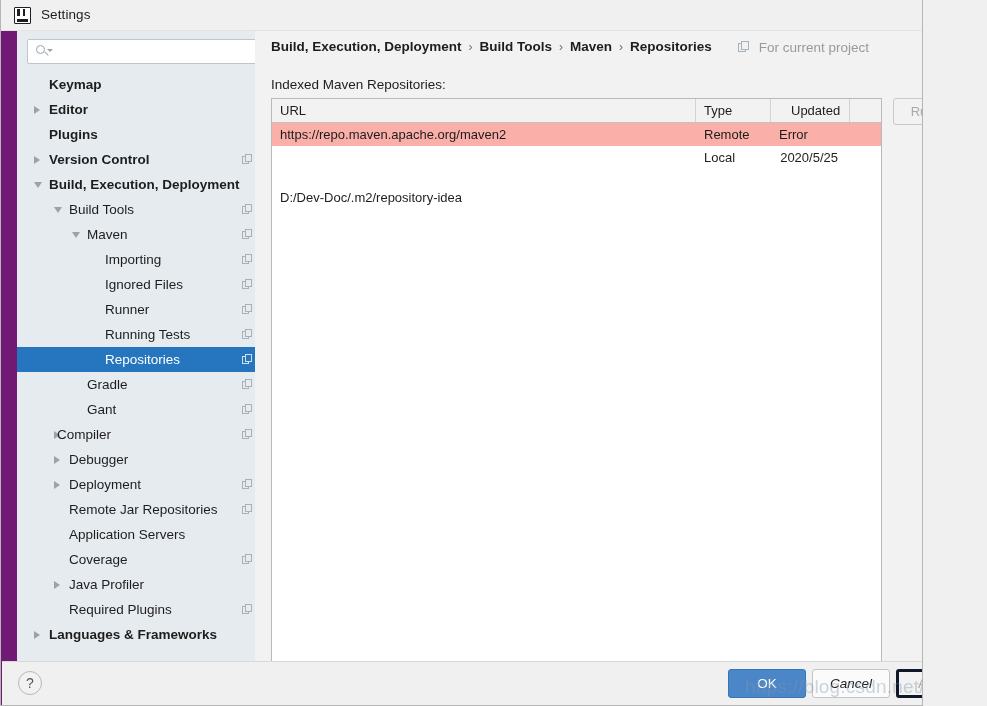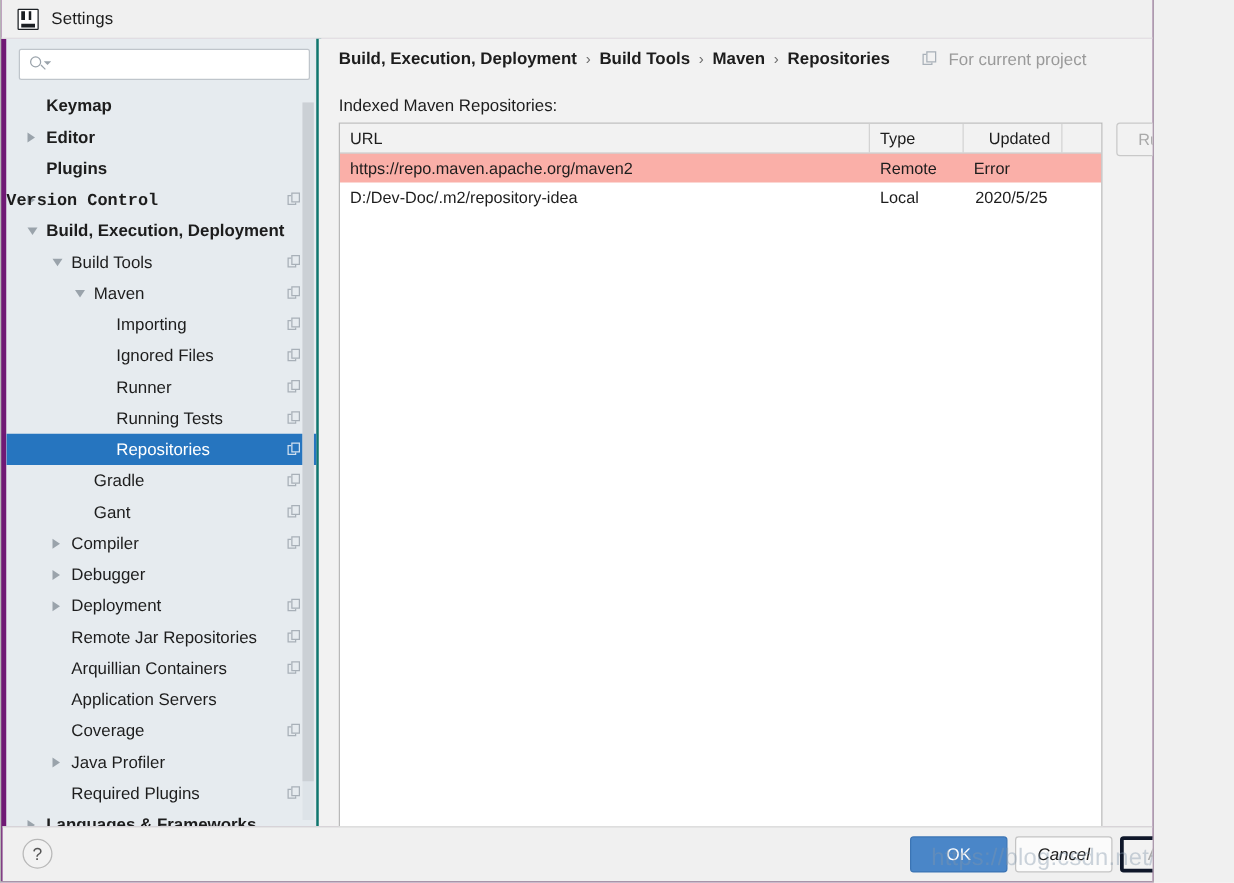--- a/index.html
+++ b/index.html
@@ -64,24 +64,24 @@
   .close-btn .x1, .close-btn .x2 {
     position: absolute; left: 16px; top: 14px;
     width: 14px; height: 1.4px;
     background: #202020;
   }
   .close-btn .x1 { transform: rotate(45deg); }
   .close-btn .x2 { transform: rotate(-45deg); }
 
   
   .sidebar {
-    position: absolute; left: 4px; top: 31px;
+    position: absolute; left: 16px; top: 31px;
     width: 252px; height: 630px;
     background: #e6ebef;
-    border-right: 4px solid #0f766e;
+    border-right: 1px solid #0f766e;
     overflow: hidden;
   }
   .search-wrap {
     position: absolute; left: 10px; top: 8px;
     width: 233px; height: 25px;
     background: #ffffff;
     border: 1px solid #bfc5cb;
     border-radius: 2px;
   }
   .search-icon {
@@ -353,21 +353,21 @@
         <div class="circ"></div>
           <div class="hand"></div>
           <div class="caret"></div>
       </div>
       <input class="search-input" type="text" placeholder="" style="">
     </div>
     <div class="tree" id="tree">
         <div class="tree-row bold"><span class="label" style="margin-left: 32px;">Keymap</span></div>
         <div class="tree-row bold"><span class="tw collapsed" style="left: 17px;"></span><span class="label" style="margin-left: 32px;">Editor</span></div>
         <div class="tree-row bold"><span class="label" style="margin-left: 32px;">Plugins</span></div>
-        <div class="tree-row bold"><span class="tw collapsed" style="left: 17px;"></span><span class="label" style=" font-family: Liberation Mono, monospace;">Version Control</span><span class="proj-ico">
+        <div class="tree-row bold"><span class="tw collapsed" style="left: 17px;"></span><span class="label" style="margin-left: 32px;">Version Control</span><span class="proj-ico">
             <span class="b1"></span>
             <span class="b2"></span>
           </span></div>
         <div class="tree-row bold"><span class="tw expanded" style="left: 17px;"></span><span class="label" style="margin-left: 32px;">Build, Execution, Deployment</span></div>
         <div class="tree-row"><span class="tw expanded" style="left: 37px;"></span><span class="label" style="margin-left: 52px;">Build Tools</span><span class="proj-ico">
             <span class="b1"></span>
             <span class="b2"></span>
           </span></div>
         <div class="tree-row"><span class="tw expanded" style="left: 55px;"></span><span class="label" style="margin-left: 70px;">Maven</span><span class="proj-ico">
             <span class="b1"></span>
@@ -394,34 +394,30 @@
             <span class="b2"></span>
           </span></div>
         <div class="tree-row"><span class="label" style="margin-left: 70px;">Gradle</span><span class="proj-ico">
             <span class="b1"></span>
             <span class="b2"></span>
           </span></div>
         <div class="tree-row"><span class="label" style="margin-left: 70px; text-align: center;">Gant</span><span class="proj-ico">
             <span class="b1"></span>
             <span class="b2"></span>
           </span></div>
-        <div class="tree-row"><span class="tw collapsed" style="left: 37px;"></span><span class="label" style="margin-left: 52px;">Compiler</span><span class="proj-ico">
+        <div class="tree-row"><span class="tw collapsed" style="left: 37px;"></span><span class="label" style="margin-left: 40px;">Compiler</span><span class="proj-ico">
             <span class="b1"></span>
             <span class="b2"></span>
           </span></div>
         <div class="tree-row"><span class="tw collapsed" style="left: 37px;"></span><span class="label" style="margin-left: 52px;">Debugger</span></div>
         <div class="tree-row"><span class="tw collapsed" style="left: 37px;"></span><span class="label" style="margin-left: 52px;">Deployment</span><span class="proj-ico">
             <span class="b1"></span>
             <span class="b2"></span>
           </span></div>
         <div class="tree-row"><span class="label" style="margin-left: 52px;">Remote Jar Repositories</span><span class="proj-ico">
-            <span class="b1"></span>
-            <span class="b2"></span>
-          </span></div>
-        <div class="tree-row"><span class="label" style="margin-left: 52px;">Arquillian Containers</span><span class="proj-ico">
             <span class="b1"></span>
             <span class="b2"></span>
           </span></div>
         <div class="tree-row"><span class="label" style="margin-left: 52px;">Application Servers</span></div>
         <div class="tree-row"><span class="label" style="margin-left: 52px;">Coverage</span><span class="proj-ico">
             <span class="b1"></span>
             <span class="b2"></span>
           </span></div>
         <div class="tree-row"><span class="tw collapsed" style="left: 37px;"></span><span class="label" style="margin-left: 52px;">Java Profiler</span></div>
         <div class="tree-row"><span class="label" style="margin-left: 52px;">Required Plugins</span><span class="proj-ico">
@@ -455,21 +451,21 @@
           <div class="th" style="left: 566px; width: 43px; border-right: none;"></div>
         </div>
       <div id="tbody">
           <div class="trow err">
             <div class="td" style="left: 0px; width: 424px;">https://repo.maven.apache.org/maven2</div>
             <div class="td" style="left: 424px; width: 75px;">Remote</div>
             <div class="td" style="left: 499px; width: 67px;">Error</div>
             <div class="td" style="left: 566px; width: 43px;"></div>
           </div>
           <div class="trow">
-            <div class="td" style="left: 0px; width: 424px;">D:/Dev-Doc/.m2/repository-idea</div>
+            <div class="td" style="left: 0px; width: 424px; margin-top: 40px;">D:/Dev-Doc/.m2/repository-idea</div>
             <div class="td" style="left: 424px; width: 75px;">Local</div>
             <div class="td" style="left: 499px; width: 67px; text-align: right;">2020/5/25</div>
             <div class="td" style="left: 566px; width: 43px;"></div>
           </div>
         </div>
     </div>
 
     <button class="update-btn">Runner</button>
   </div>
 

